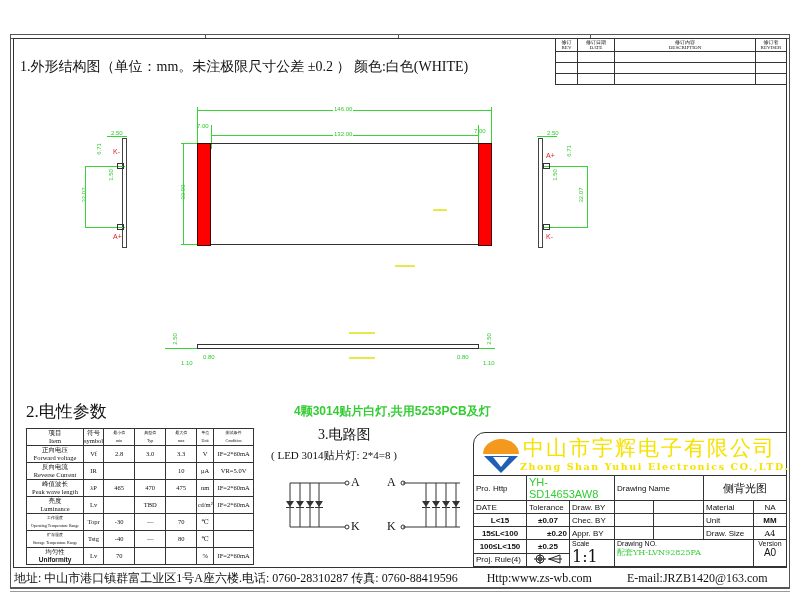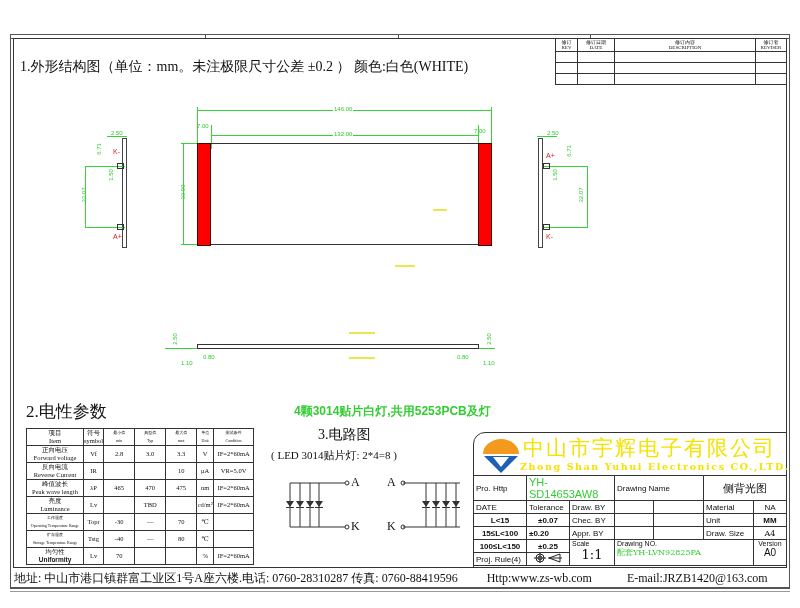--- a/index.html
+++ b/index.html
@@ -295,33 +295,33 @@
     <td style="font-weight:bold;text-align:center">L&lt;15</td>
     <td style="font-weight:bold;text-align:center">±0.07</td>
     <td>Chec. BY</td>
         <td></td>
         <td></td>
     <td>Unit</td>
     <td style="text-align:center;font-weight:bold">MM</td>
   </tr>
   <tr>
     <td style="font-weight:bold;text-align:center">15≤L&lt;100</td>
-    <td style="font-weight:bold;text-align:left">±0.20</td>
+    <td style="font-weight:bold;text-align:right">±0.20</td>
     <td>Appr. BY</td>
         <td></td>
         <td></td>
     <td>Draw. Size</td>
     <td style="text-align:center;font-family:'DejaVu Serif',serif">A4</td>
   </tr>
   <tr>
     <td style="font-weight:bold;text-align:center">100≤L&lt;150</td>
     <td style="font-weight:bold;text-align:center">±0.25</td>
     <td rowspan="2" style="vertical-align:top;font-size:7px">
           <div>Scale</div>
-          <div style="text-align:center;font-size:13px;font-family:'DejaVu Serif',serif">1:1</div>
+          <div style="text-align:left;font-size:16px;font-family:'DejaVu Serif',serif">1:1</div>
         </td>
     <td rowspan="2" colspan="3" style="vertical-align:top;font-size:7px">
           <div>Drawing NO.</div>
           <div style="color:#33cc33;font-size:8px;font-family:'DejaVu Serif',serif">配套YH-LVN92825PA</div>
         </td>
     <td rowspan="2" style="vertical-align:top;font-size:7px;text-align:center">
           <div>Version</div>
           <div style="font-size:10px;font-family:Liberation Sans, sans-serif">A0</div>
         </td>
   </tr>

